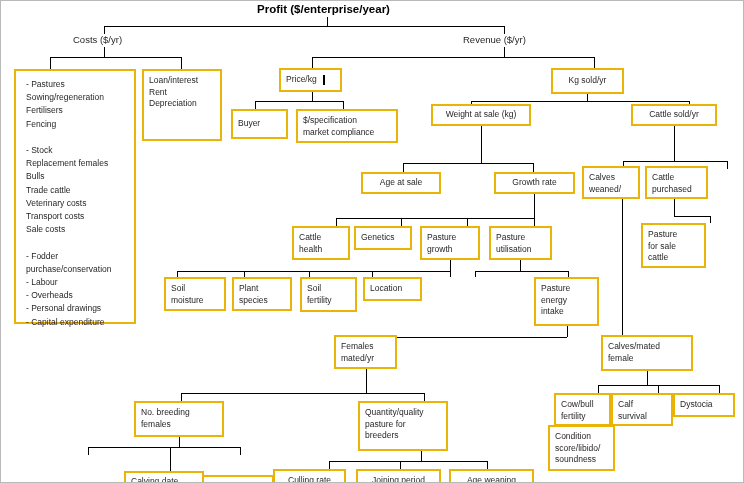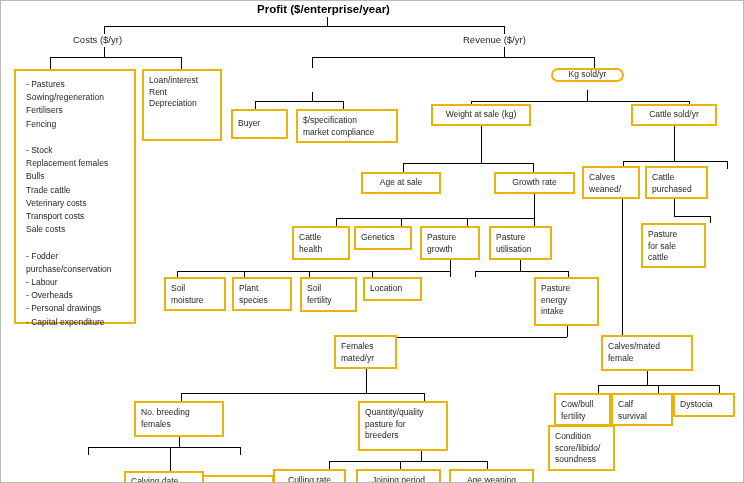--- a/index.html
+++ b/index.html
@@ -106,32 +106,33 @@
 
   <div class="box" style="left:141px;top:68px;width:80px;height:72px;">Loan/interest
 Rent
 Depreciation</div>
 
   <div class="ln vl" style="left:503px;top:46px;height:10px;"></div>
   <div class="ln hl" style="left:311px;top:56px;width:282px;"></div>
   <div class="ln vl" style="left:311px;top:56px;height:11px;"></div>
   <div class="ln vl" style="left:593px;top:56px;height:11px;"></div>
 
+  <div class="box ctr" style="left:278px;top:67px;width:63px;height:24px;"><span>Price/kg</span><span class="caret"></span></div>
 
   <div class="ln vl" style="left:311px;top:91px;height:9px;"></div>
   <div class="ln hl" style="left:254px;top:100px;width:88px;"></div>
   <div class="ln vl" style="left:254px;top:100px;height:8px;"></div>
   <div class="ln vl" style="left:342px;top:100px;height:8px;"></div>
 
   <div class="box ctr" style="left:230px;top:108px;width:57px;height:30px;">Buyer</div>
 
   <div class="box" style="left:295px;top:108px;width:102px;height:34px;">$/specification
 market compliance</div>
 
-  <div class="box ctr ctrh" style="left:550px;top:67px;width:73px;height:14px;border-radius:8px;">Kg sold/yr</div>
+  <div class="box ctr ctrh" style="left:550px;top:67px;width:73px;height:26px;">Kg sold/yr</div>
 
   <div class="ln vl" style="left:586px;top:89px;height:11px;"></div>
   <div class="ln hl" style="left:470px;top:100px;width:218px;"></div>
   <div class="ln vl" style="left:470px;top:100px;height:10px;"></div>
   <div class="ln vl" style="left:688px;top:100px;height:10px;"></div>
 
   <div class="box ctr ctrh" style="left:430px;top:103px;width:100px;height:22px;">Weight at sale (kg)</div>
 
   <div class="box ctr ctrh" style="left:630px;top:103px;width:86px;height:22px;">Cattle sold/yr</div>
 

